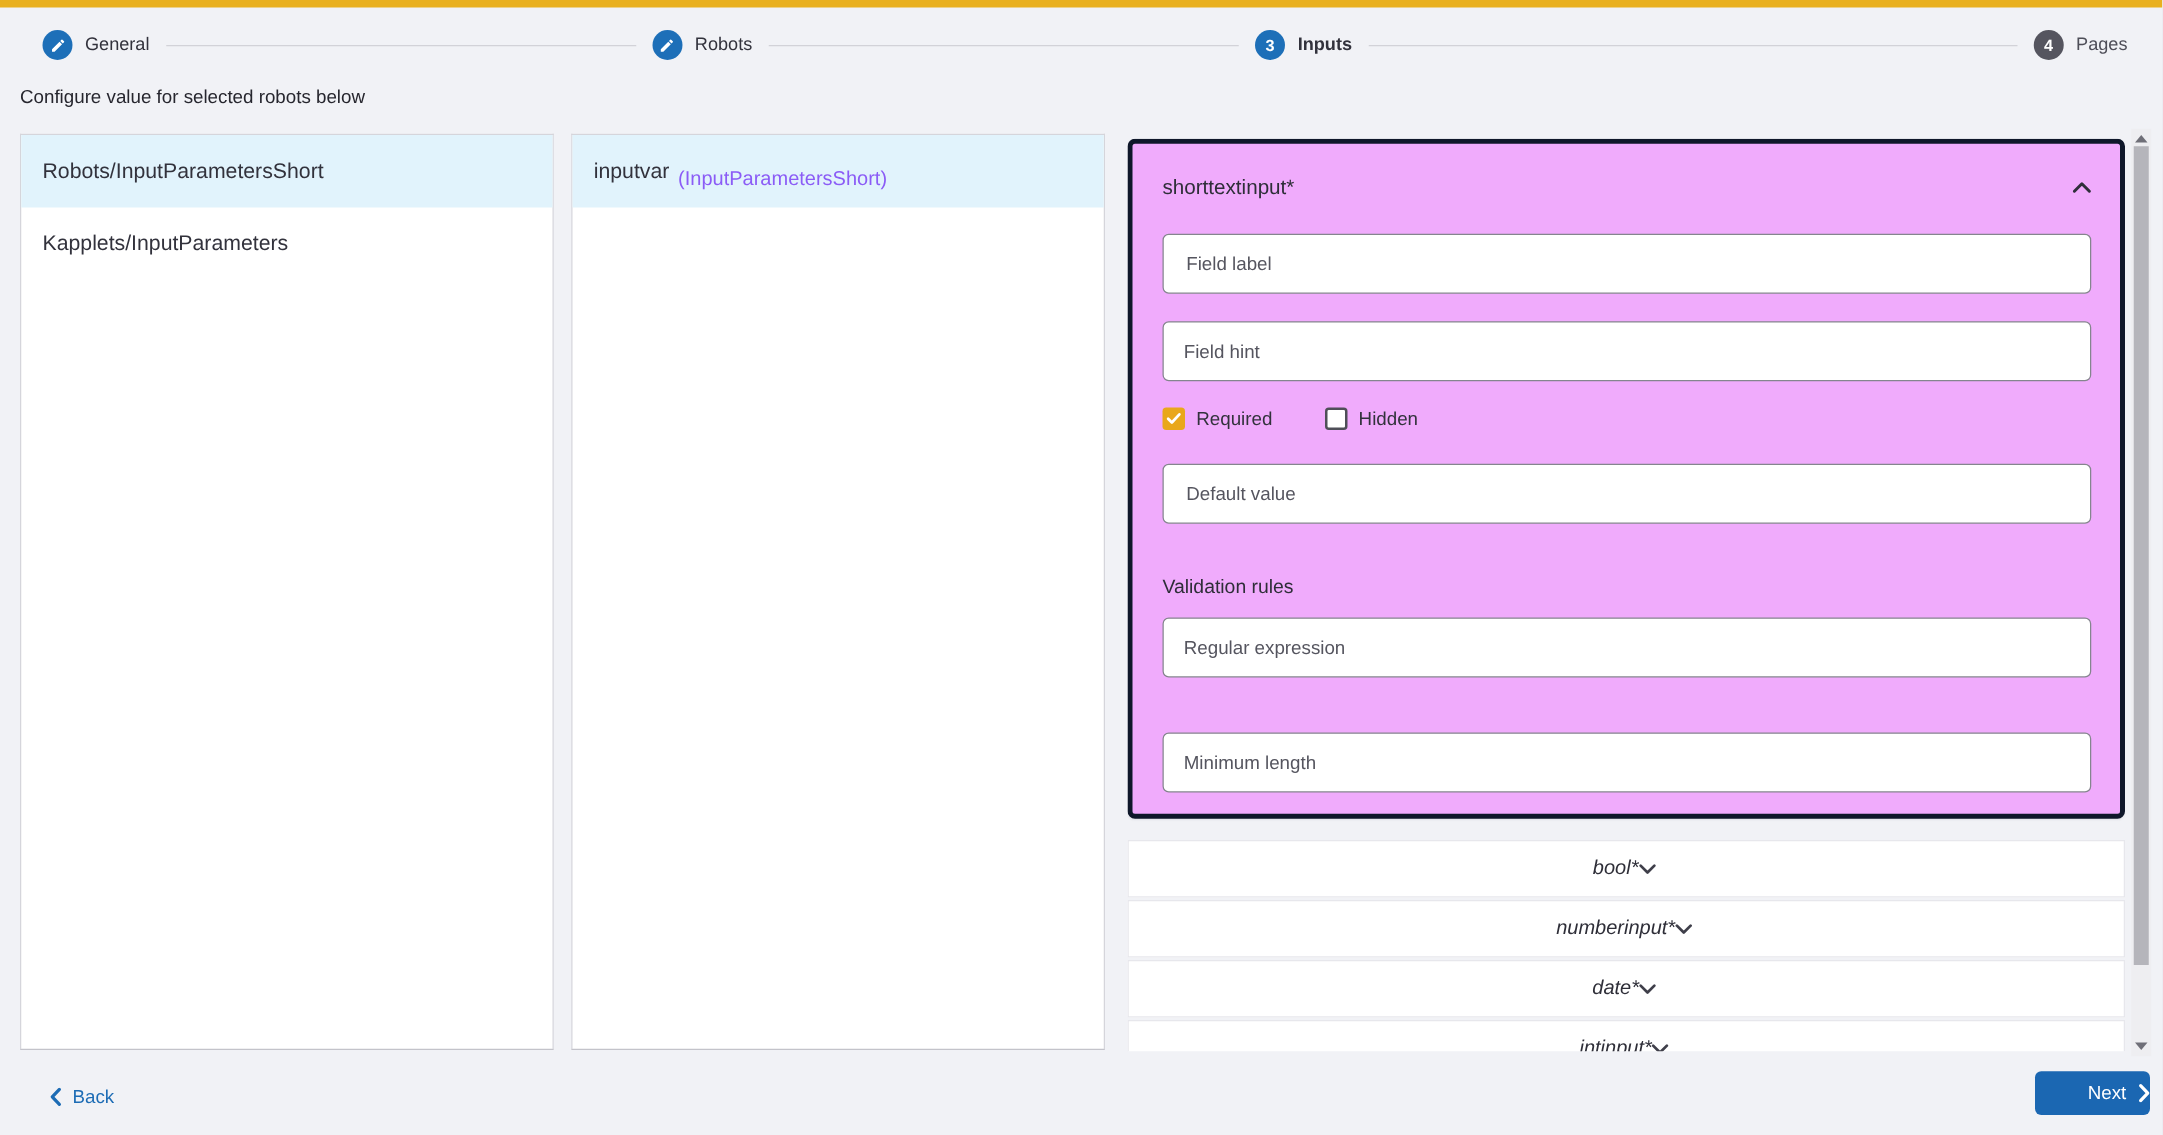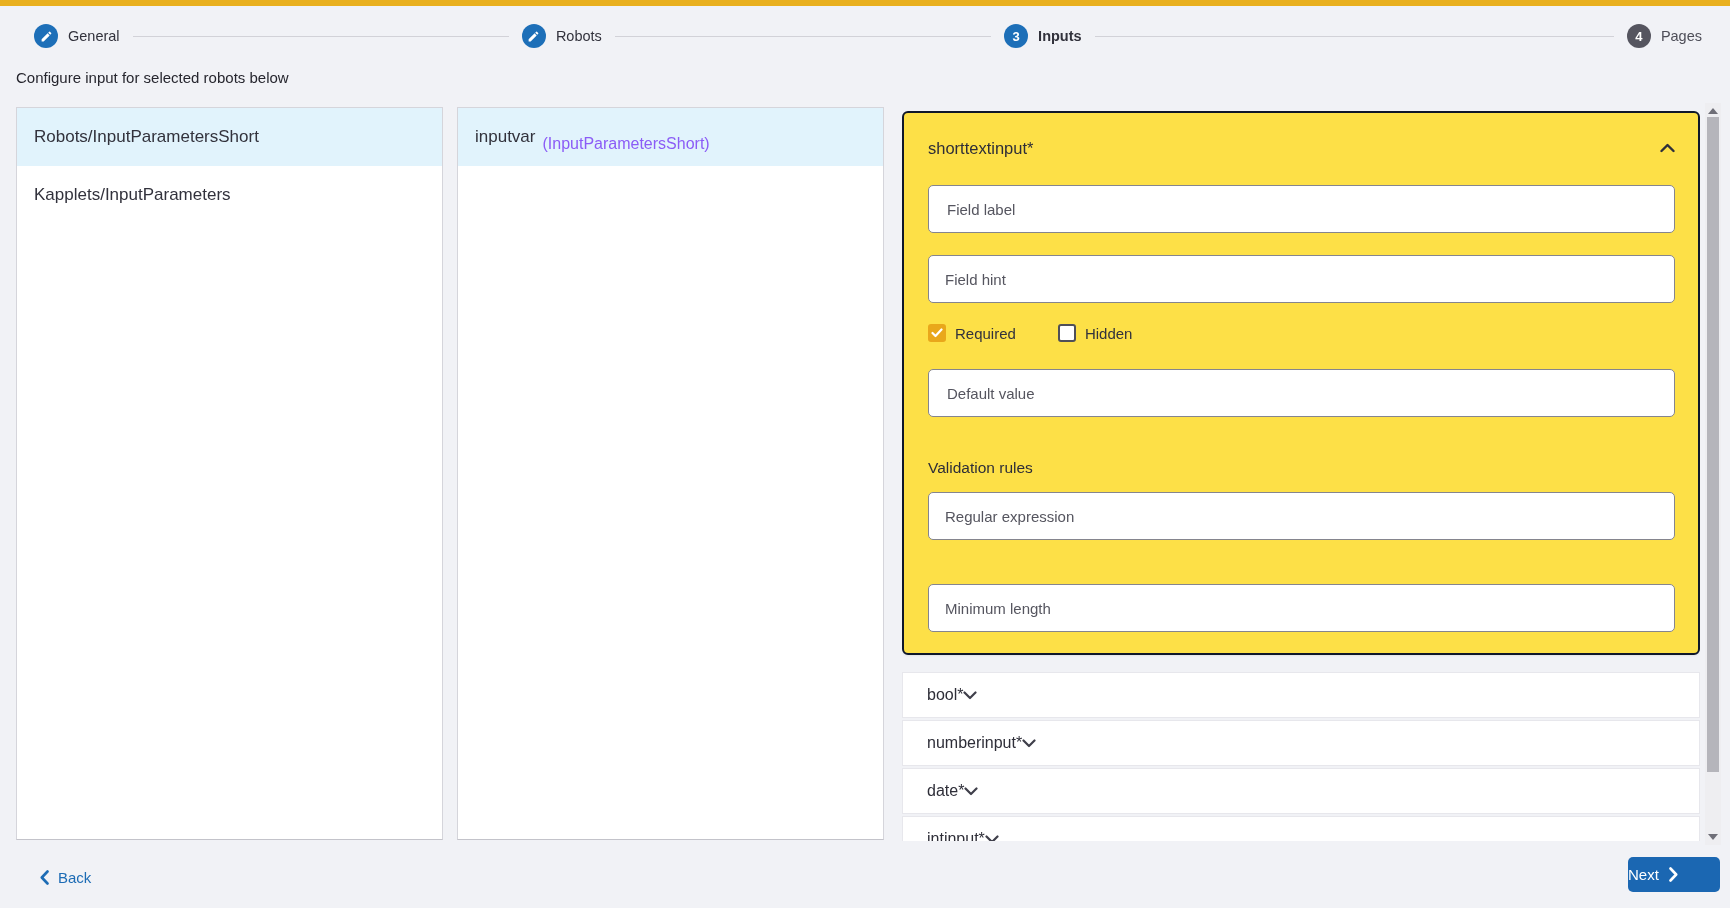--- a/index.html
+++ b/index.html
@@ -40,21 +40,21 @@
   .list-item {
     height:58px; display:flex; align-items:center; padding:0 17px;
     font-size:17px; color:#32323c; cursor:pointer; white-space:nowrap;
   }
   .list-item.selected { background:#e1f3fc; }
   .type-label { color:#8b5cf6; font-size:16px; margin-left:7px;margin-top:13px; }
 
   
   .right-col { position:absolute; left:902px; top:111px; width:798px; height:730px; overflow:hidden; }
   .card {
-    background:#fde047; border:2px solid #0f172a; border-radius:6px;
+    background:#f0abfc; border:4px solid #0f172a; border-radius:6px;
     box-shadow:0 1px 2px rgba(40,40,60,0.07);
   }
   .card.expanded { height:544px; padding:24px 23px 0 24px; }
   .section-head { display:flex; align-items:center; justify-content:space-between; height:22px; cursor:pointer; }
   .section-title { font-size:16.5px; color:#2e2e38; }
   .chev { flex:none; display:block; }
 
   .text-input {
     display:block; width:100%; height:48px; border:1px solid #85858e; border-radius:5px;
     padding:0 16px; font-size:15px; color:#32323c; background:#fff; outline:none;
@@ -72,40 +72,40 @@
   .checkbox.unchecked { border:2px solid #4f4f58; background:#fff; }
 
   .validation-label { margin-top:42px; font-size:15.5px; color:#2e2e38; }
   .regex-input { margin-top:15px; }
   .minmax { display:flex; gap:14px; margin-top:28px; }
   .minmax .text-input { flex:1; }
 
   .collapsed-list { margin-top:17px; }
   .collapsed-row {
     height:46px; background:#fff; border:1px solid #e7e7ec; margin-bottom:2px;
-    display:flex; align-items:center; justify-content:flex-start;
-    padding:0 27px 0 24px; font-size:16px; color:#2e2e38; cursor:pointer;
+    display:flex; align-items:center; justify-content:center;
+    padding:0 27px 0 24px; font-size:16px; color:#2e2e38; cursor:pointer;font-style:italic;
   }
 
   
   .scrollbar { position:absolute; left:1705px; top:103px; width:16px; height:742px; background:#eeeef1; }
   .scroll-thumb { position:absolute; left:2px; top:14px; width:12px; height:655px; background:#b5b5bb; }
   .scroll-arrow { position:absolute; left:3px; width:0; height:0; border-left:5px solid transparent; border-right:5px solid transparent; }
   .scroll-arrow.up { top:5px; border-bottom:6px solid #6f6f78; }
   .scroll-arrow.down { bottom:5px; border-top:6px solid #6f6f78; }
 
   
   .back-link {
     position:absolute; left:40px; top:866px; height:22px;
     display:flex; align-items:center; gap:9px; color:#1d6cb5; font-size:15px; cursor:pointer;
   }
   .next-btn {
     position:absolute; left:1628px; top:857px; width:92px; height:35px;
     background:#1b67b2; border-radius:5px; border:none; cursor:pointer;
-    display:flex; align-items:center; justify-content:flex-start; gap:10px;
+    display:flex; align-items:center; justify-content:flex-end; gap:10px;
     color:#fff; font-size:15px; font-family:"Liberation Sans","DejaVu Sans",sans-serif;
   }
 </style>
 </head>
 <body>
 
 <div id="app">
 
   <div class="topbar"></div>
 
@@ -132,21 +132,21 @@
       <span class="step-circle">3</span>
       <span class="step-label active">Inputs</span>
     </div>
     <div class="step-line wide"></div>
     <div class="step">
       <span class="step-circle upcoming">4</span>
       <span class="step-label upcoming">Pages</span>
     </div>
   </div>
 
-  <div class="subtitle">Configure input for selected robots below</div>
+  <div class="subtitle">Configure value for selected robots below</div>
 
   <div class="panel left">
     <div class="list-item selected">
       <span>Robots/InputParametersShort</span>
     </div>
     <div class="list-item">
       <span>Kapplets/InputParameters</span>
     </div>
   </div>
 

